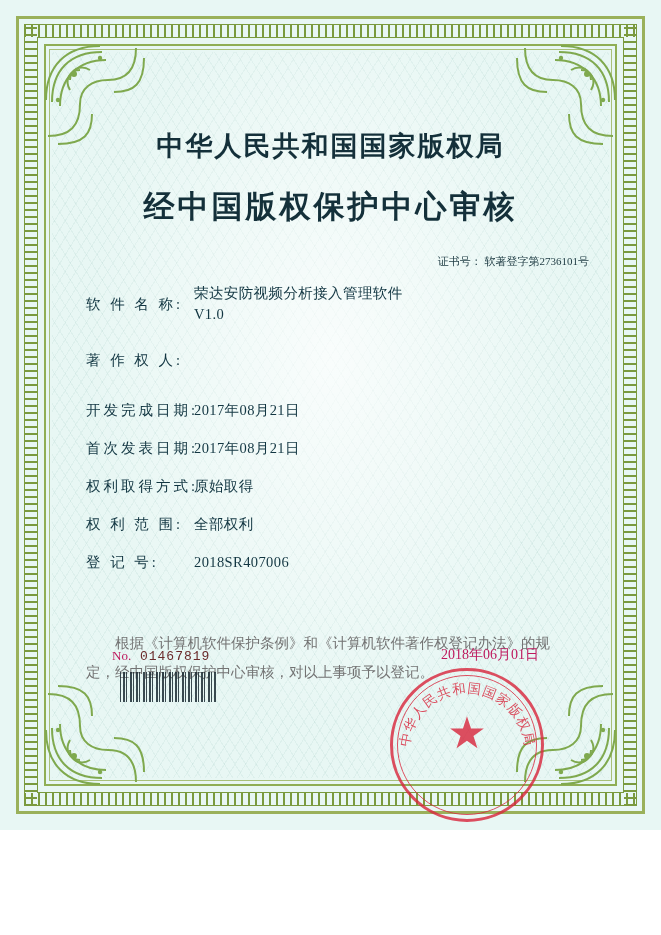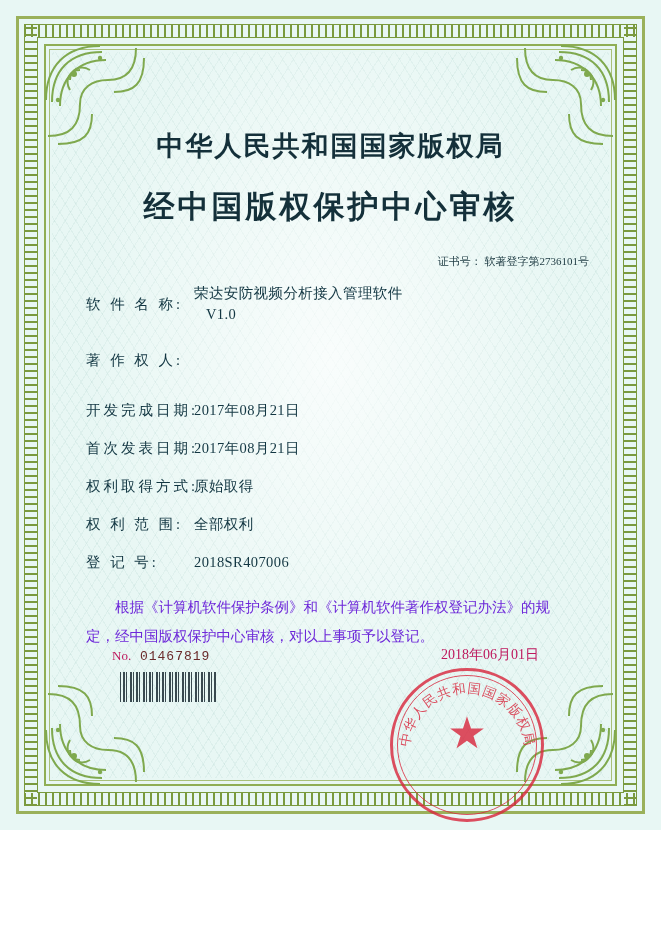--- a/index.html
+++ b/index.html
@@ -143,32 +143,31 @@
     letter-spacing: 3px;
     white-space: nowrap;
   }
   .field-value {
     font-size: 14.5px;
     letter-spacing: 0.4px;
     line-height: 1.45;
   }
   .field-value .sub {
     display: block;
-    margin-left: 12px;
   }
   .gap-top { margin-top: 26px; }
   .gap-top2 { margin-top: 30px; }
 
   .statement {
-    margin-top: 20px;
+    margin-top: 56px;
     padding-left: 26px;
     padding-right: 26px;
     font-size: 14.5px;
     line-height: 2.0;
-    color: #6d28d9;
+    color: #737373;
     font-family: "Liberation Serif", serif;
     text-indent: 2em;
   }
 
   
   .barcode {
     position: absolute;
     left: 60px;
     top: 612px;
     width: 96px;

